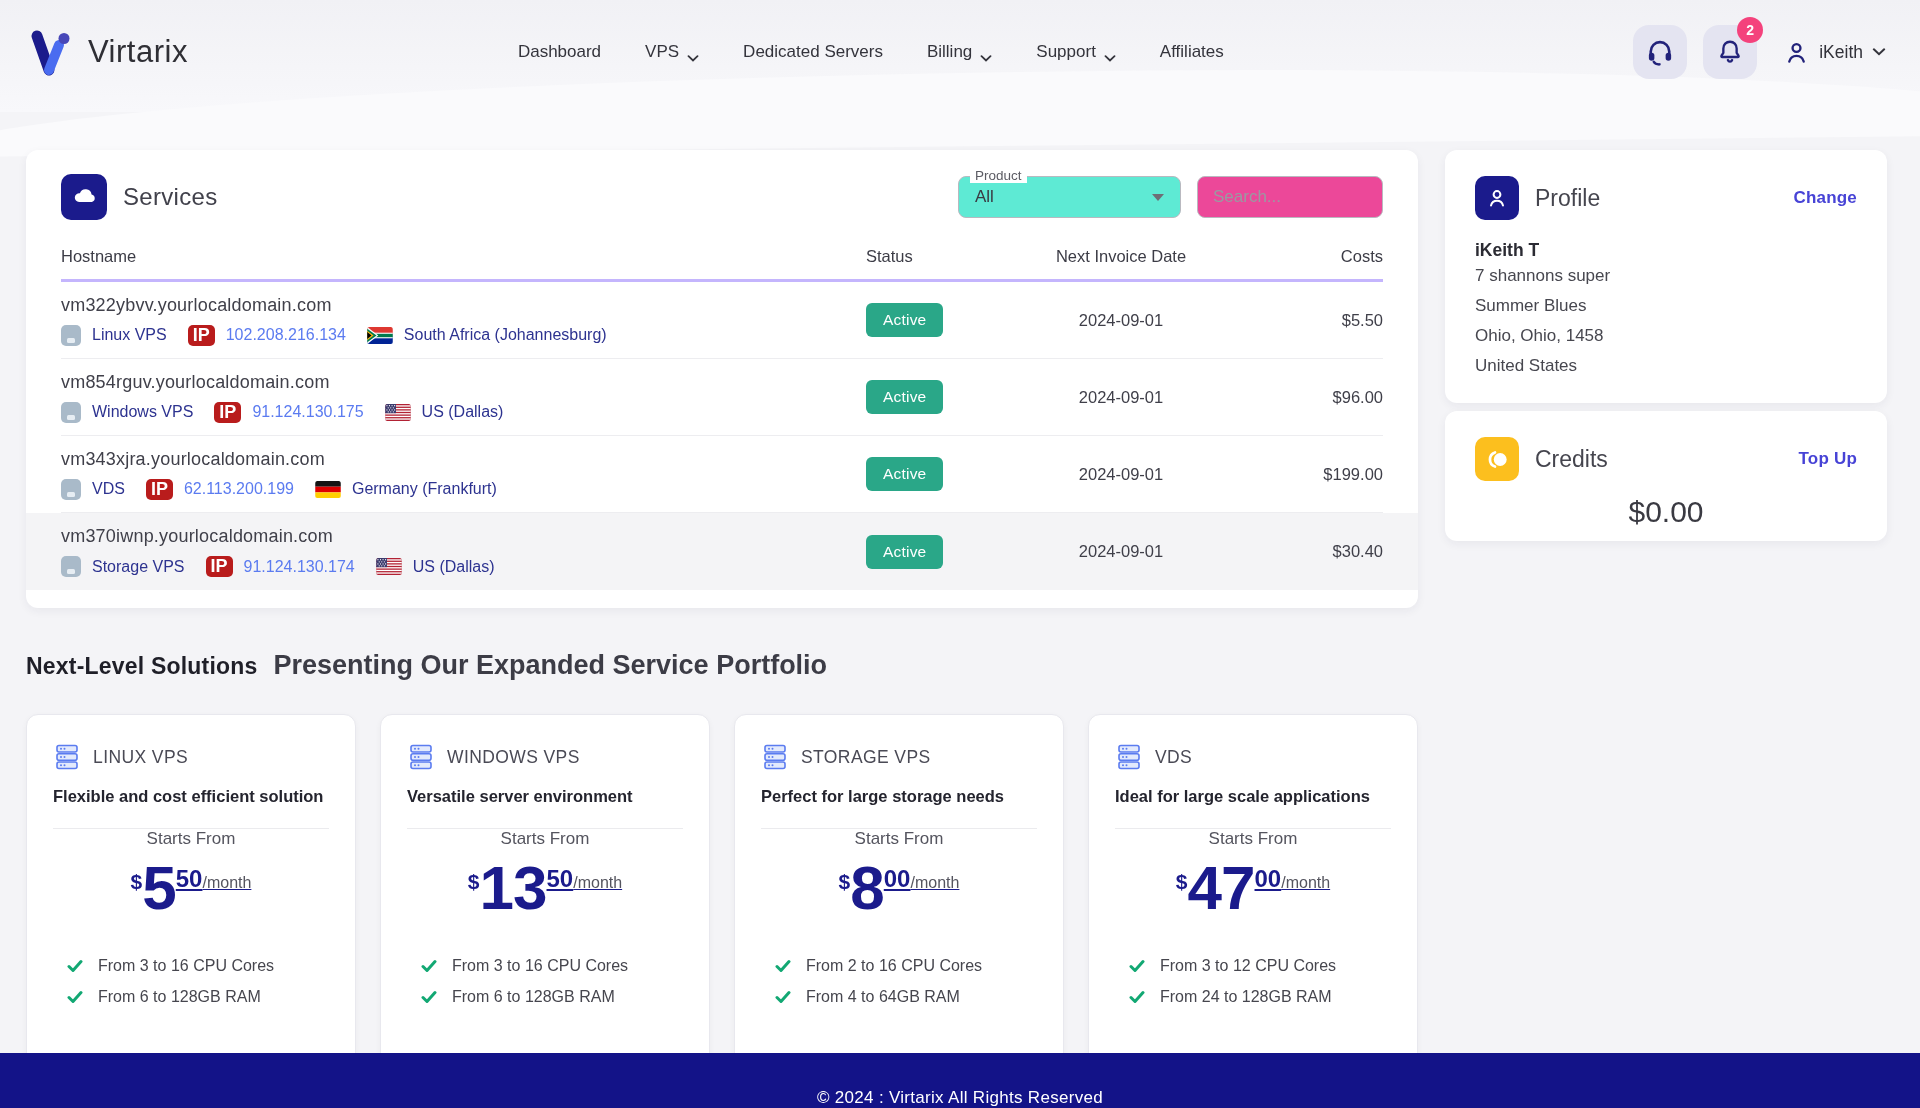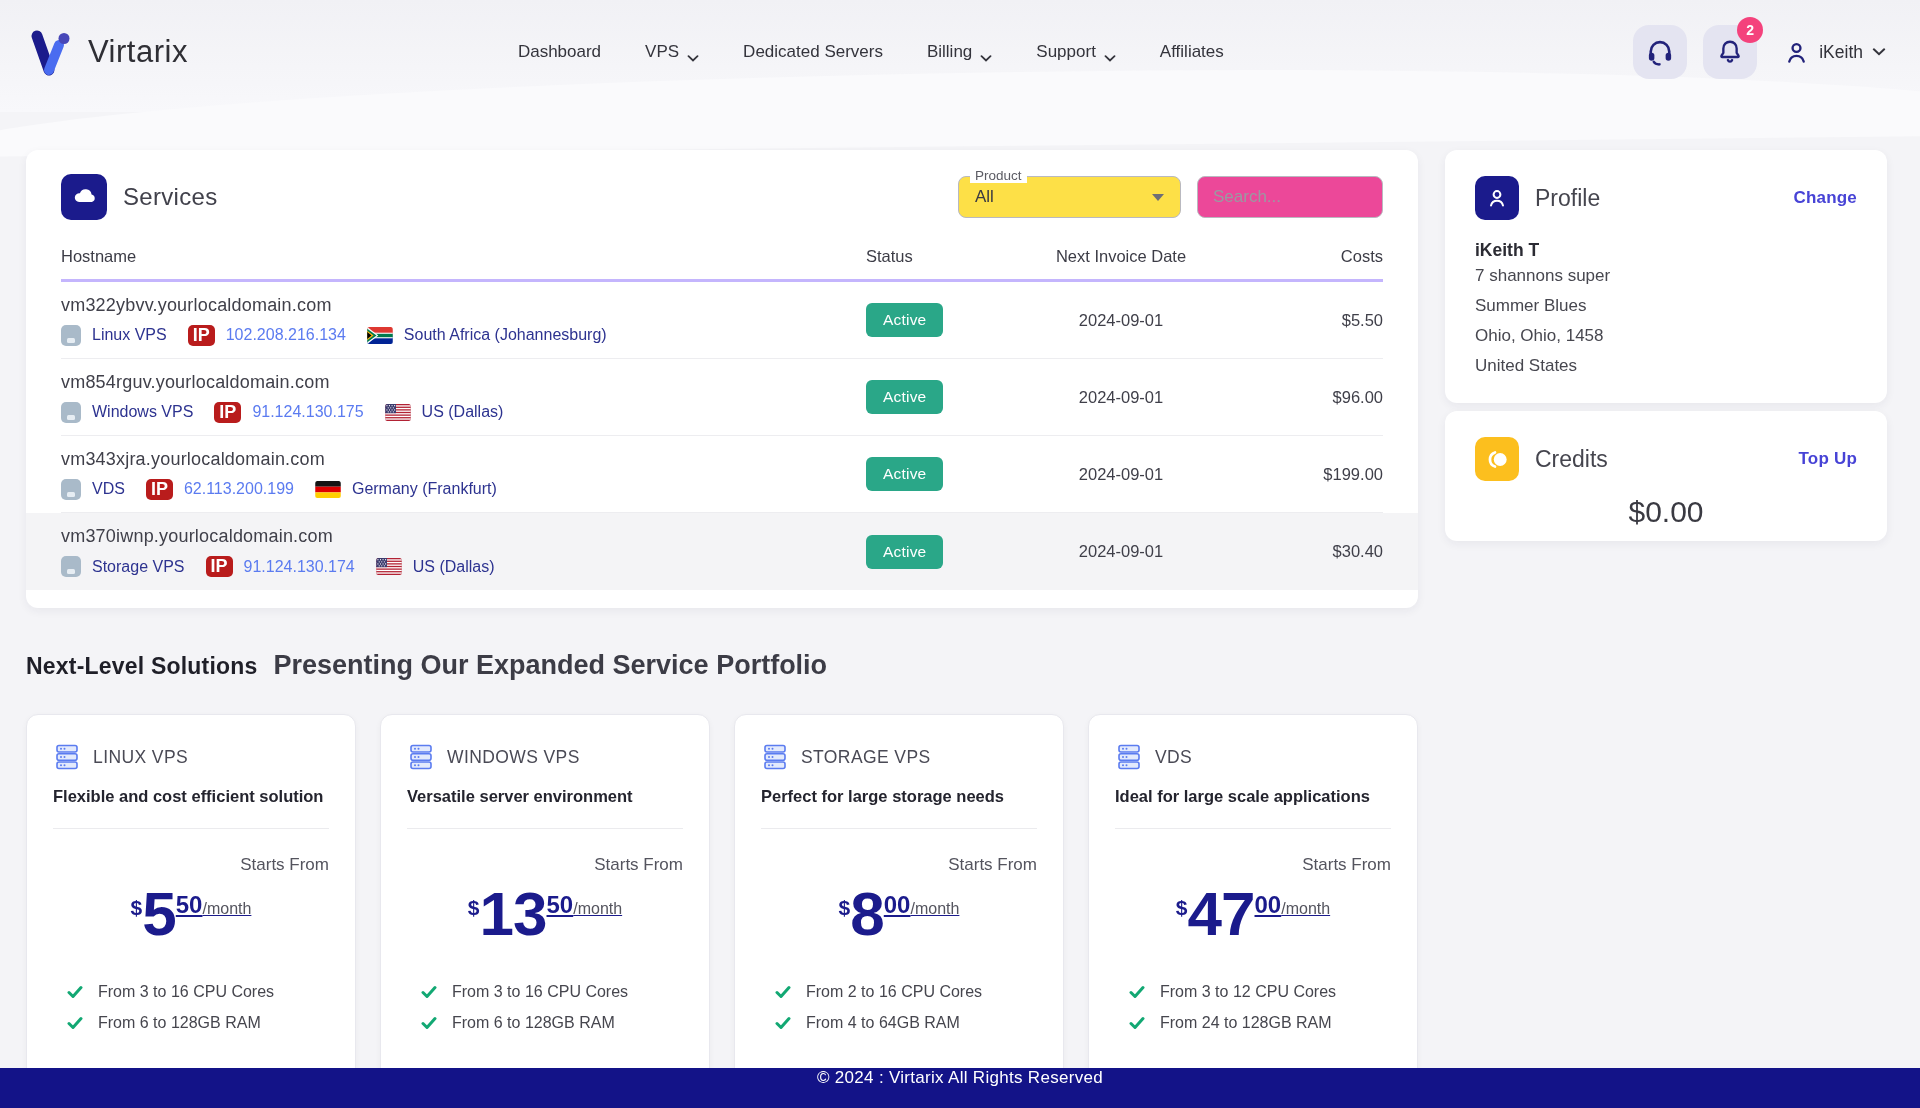--- a/index.html
+++ b/index.html
@@ -28,21 +28,21 @@
 
   
   .services-panel { position:absolute; left:26px; top:150px; width:1392px; height:458px; background:#fff; border-radius:12px; box-shadow:0 3px 10px rgba(30,30,60,.06); padding:24px 35px 0; z-index:2; }
   .panel-head { display:flex; align-items:center; }
   .panel-title { display:flex; align-items:center; gap:16px; }
   .icon-tile { width:46px; height:46px; border-radius:10px; display:flex; align-items:center; justify-content:center; }
   .tile-navy { background:#1b1b8c; }
   .tile-yellow { background:#fcbf1e; }
   .panel-title h2 { font-size:24px; color:#41414b; font-weight:500; letter-spacing:.3px; }
   .panel-controls { margin-left:auto; display:flex; gap:16px; align-items:center; }
-  .select-field { position:relative; width:223px; height:42px; border:1px solid #b9b9c0; border-radius:8px; background:#fde047; display:flex; align-items:center; padding:0 16px; cursor:pointer; }
+  .select-field { position:relative; width:223px; height:42px; border:1px solid #b9b9c0; border-radius:8px; background:#5eead4; display:flex; align-items:center; padding:0 16px; cursor:pointer; }
   .select-label { position:absolute; top:-9px; left:11px; background:#fff; padding:0 5px; font-size:13.5px; color:#5b5b63; }
   .select-value { font-size:17px; color:#3a3a42; }
   .select-caret { margin-left:auto; width:0; height:0; border-left:6px solid transparent; border-right:6px solid transparent; border-top:7px solid #6e6e76; }
   .search-input { width:186px; height:42px; border:1px solid #b9b9c0; border-radius:8px; padding:0 15px; font-size:17px; color:#3a3a42; font-family:inherit; background:#ec4899; outline:none; }
   .search-input::placeholder { color:#9a9aa2; }
 
   .table { margin-top:14px; }
   .t-head { display:flex; align-items:center; height:48px; font-size:16.5px; color:#3c3c46; font-weight:500; border-bottom:3px solid #c4b5fd; }
   .col-host { flex:1; }
   .col-status { width:140px; }
@@ -78,32 +78,32 @@
   
   .solutions-head { position:absolute; left:26px; top:650px; display:flex; align-items:baseline; gap:16px; z-index:2; }
   .solutions-title { font-size:23px; font-weight:700; color:#1f1f28; letter-spacing:.2px; }
   .solutions-subtitle { font-size:27px; font-weight:700; color:#3c3c46; }
   .cards { position:absolute; left:26px; top:714px; width:1392px; display:flex; gap:24px; z-index:2; }
   .price-card { width:330px; height:420px; background:#fff; border:1px solid #e8e8ee; border-radius:12px; padding:28px 26px; box-shadow:0 2px 6px rgba(30,30,60,.04); }
   .pc-head { display:flex; align-items:center; gap:12px; }
   .pc-title { font-size:17.5px; color:#4a4a55; letter-spacing:.4px; }
   .pc-sub { margin-top:16px; font-size:16.5px; font-weight:700; color:#24242e; }
   .pc-divider { margin-top:22px; height:1px; background:#ebebee; }
-  .pc-starts { margin-top:26px; text-align:right; font-size:17px; color:#54545e; }
+  .pc-starts { text-align:center; font-size:17px; color:#54545e; }
   .pc-price { display:flex; justify-content:center; align-items:flex-start; margin-top:8px; color:#1b1b8c; }
   .pc-currency { font-size:21px; font-weight:600; margin-top:13px; }
   .pc-dollars { font-size:62px; font-weight:700; line-height:1; letter-spacing:-1px; }
   .pc-minor { display:flex; flex-direction:row; margin-top:8px;text-decoration:underline; }
   .pc-cents { font-size:24px; font-weight:700; }
   .pc-period { font-size:16px; color:#54545e; font-weight:400; margin-top:9px; }
   .pc-features { margin-top:38px; display:flex; flex-direction:column; gap:13px; padding-left:14px; }
   .feature { display:flex; align-items:center; gap:15px; font-size:16px; color:#46464e; }
 
   
-  .footer { position:absolute; left:0; bottom:0; width:1920px; height:40px; background:#131388; display:flex; align-items:flex-start; justify-content:center; z-index:20; }
+  .footer { position:absolute; left:0; bottom:0; width:1920px; height:55px; background:#131388; display:flex; align-items:flex-end; justify-content:center; z-index:20; }
   .footer-text { color:#fff; font-size:17px; font-weight:500; letter-spacing:.3px; }
 </style>
 </head>
 <body>
 
 <div class="page">
   <div class="topwave"></div>
 
   <header class="topbar">
     <div class="brand">

